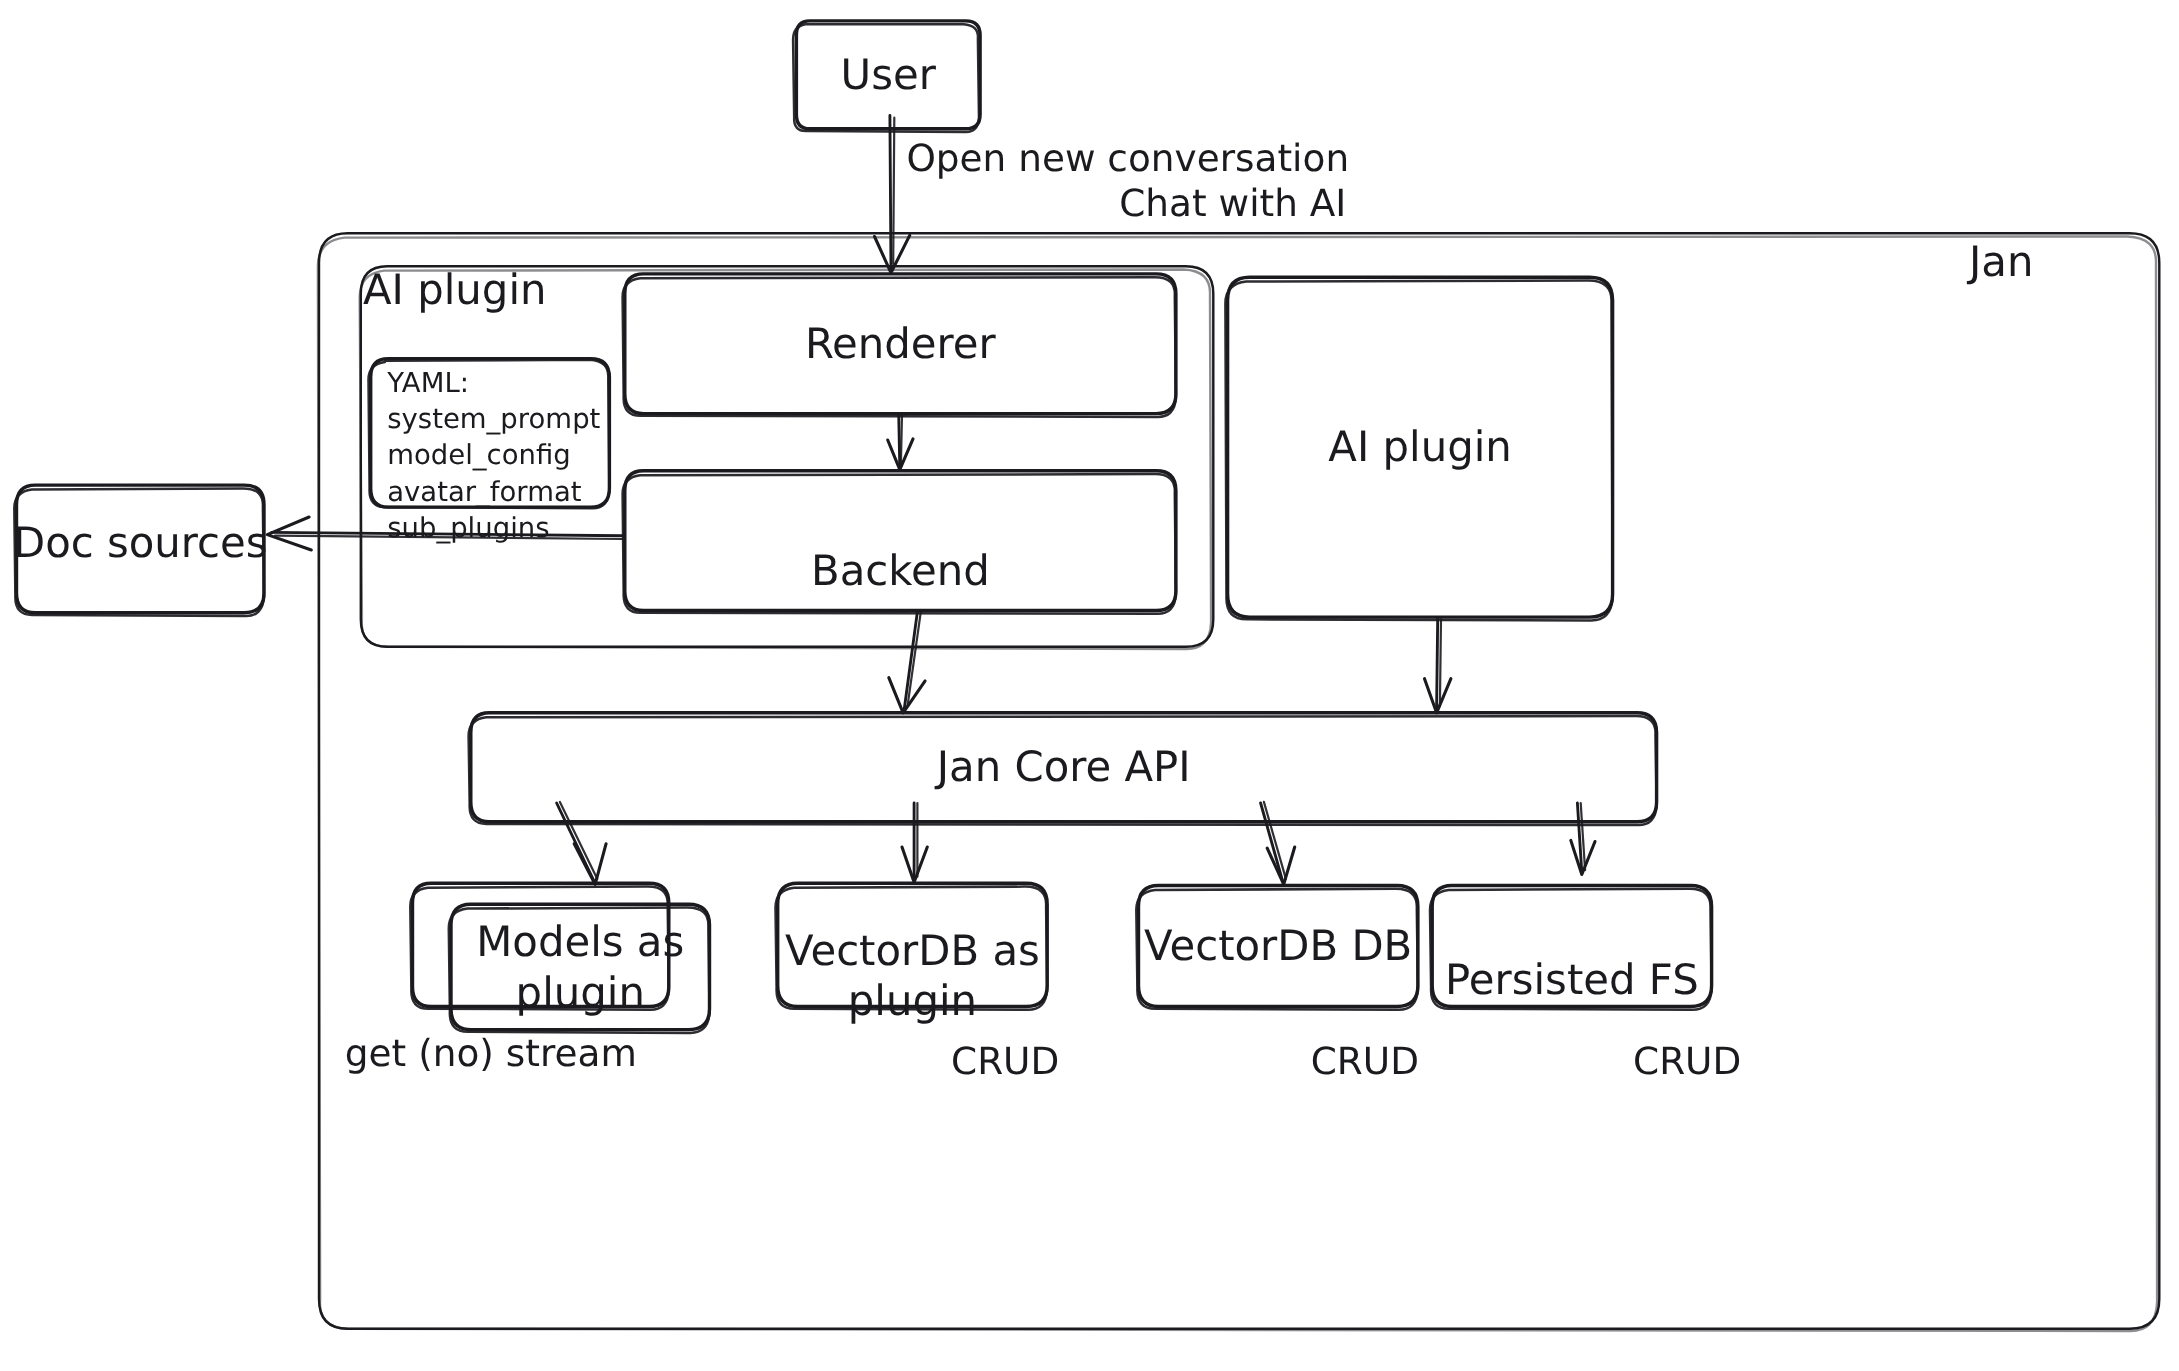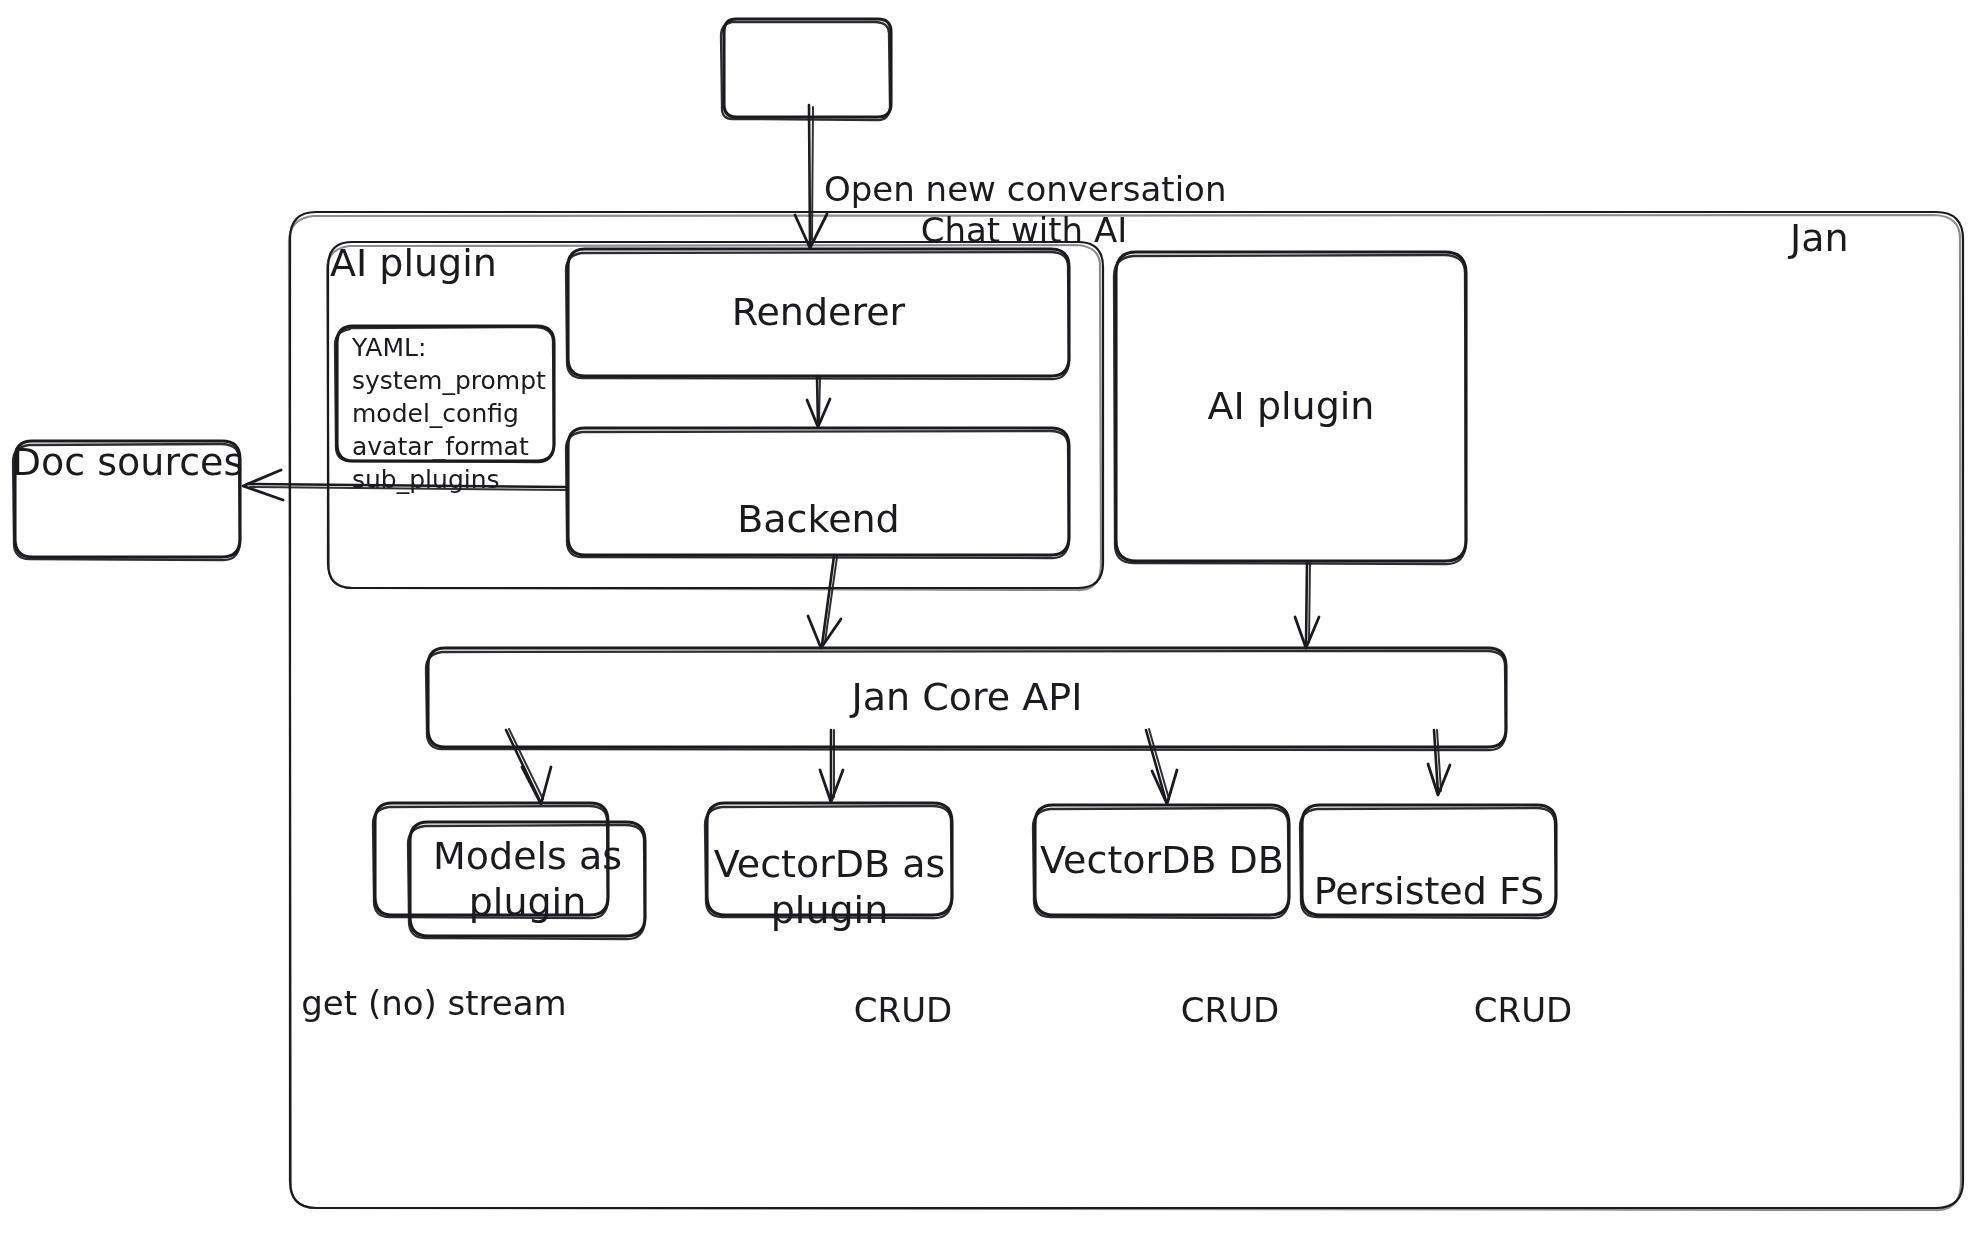--- a/index.html
+++ b/index.html
@@ -19,21 +19,21 @@
     white-space: pre;
     text-align: center;
     line-height: 1.22;
     pointer-events: none;
   }
   .node-label {
     font-size: 38px;
     display: flex; align-items: center; justify-content: center;
   }
   .container-label { font-size: 38px; }
-  .edge-label { font-size: 34px; text-align: center; margin-top: 45px; }
+  .edge-label { font-size: 34px; text-align: right; }
   .note-text {
     font-size: 25px; text-align: left; line-height: 1.32;
   }
   .hit {
     position: absolute;
     background: transparent;
   }
 </style>
 </head>
 <body>
@@ -171,20 +171,21 @@
     </g>
 
     <g>
       <path class="sk edge" d="M1434 730 L1438 793"></path>
       <path class="sk edge2" d="M1437 730 L1441 791"></path>
       <path class="sk head" d="M1428 764 L1438 795 L1450 765"></path>
     </g>
 
   </svg>
 
+  <div class="node-label" style="left:724px; top:19px; width:167px; height:98px;">User</div>
   <div class="hit" style="left:724px; top:19px; width:167px; height:98px;"></div>
 
   <div class="container-label" style="left:1790px; top:215px; width:110px; height:44px; text-align:left;">Jan</div>
 
   <div class="container-label" style="left:330px; top:240px; width:220px; height:44px; text-align:left;">AI plugin</div>
 
   <div class="note-text" style="left:352px; top:331px; width:196px; height:124px;">YAML:
 system_prompt
 model_config
 avatar_format
@@ -210,21 +211,21 @@
   <div class="node-label" style="left:707px; top:803px; width:245px; height:112px;margin-top:28px;">VectorDB as
 plugin</div>
   <div class="hit" style="left:707px; top:803px; width:245px; height:112px;"></div>
 
   <div class="node-label" style="left:1035px; top:805px; width:254px; height:110px;">VectorDB DB</div>
   <div class="hit" style="left:1035px; top:805px; width:254px; height:110px;"></div>
 
   <div class="node-label" style="left:1302px; top:805px; width:254px; height:110px;margin-top:31px;">Persisted FS</div>
   <div class="hit" style="left:1302px; top:805px; width:254px; height:110px;"></div>
 
-  <div class="node-label" style="left:15px; top:418px; width:225px; height:88px;">Doc sources</div>
+  <div class="node-label" style="left:15px; top:449px; width:225px; height:88px;">Doc sources</div>
   <div class="hit" style="left:15px; top:441px; width:225px; height:116px;"></div>
 
   <div class="edge-label" style="left:824px; top:124px; width:400px; height:84px;">Open new conversation
 Chat with AI</div>
 
   <div class="edge-label" style="left:289px; top:938px; width:290px; height:44px;">get (no) stream</div>
 
   <div class="edge-label" style="left:843px; top:945px; width:120px; height:44px;">CRUD</div>
 
   <div class="edge-label" style="left:1170px; top:945px; width:120px; height:44px;">CRUD</div>

